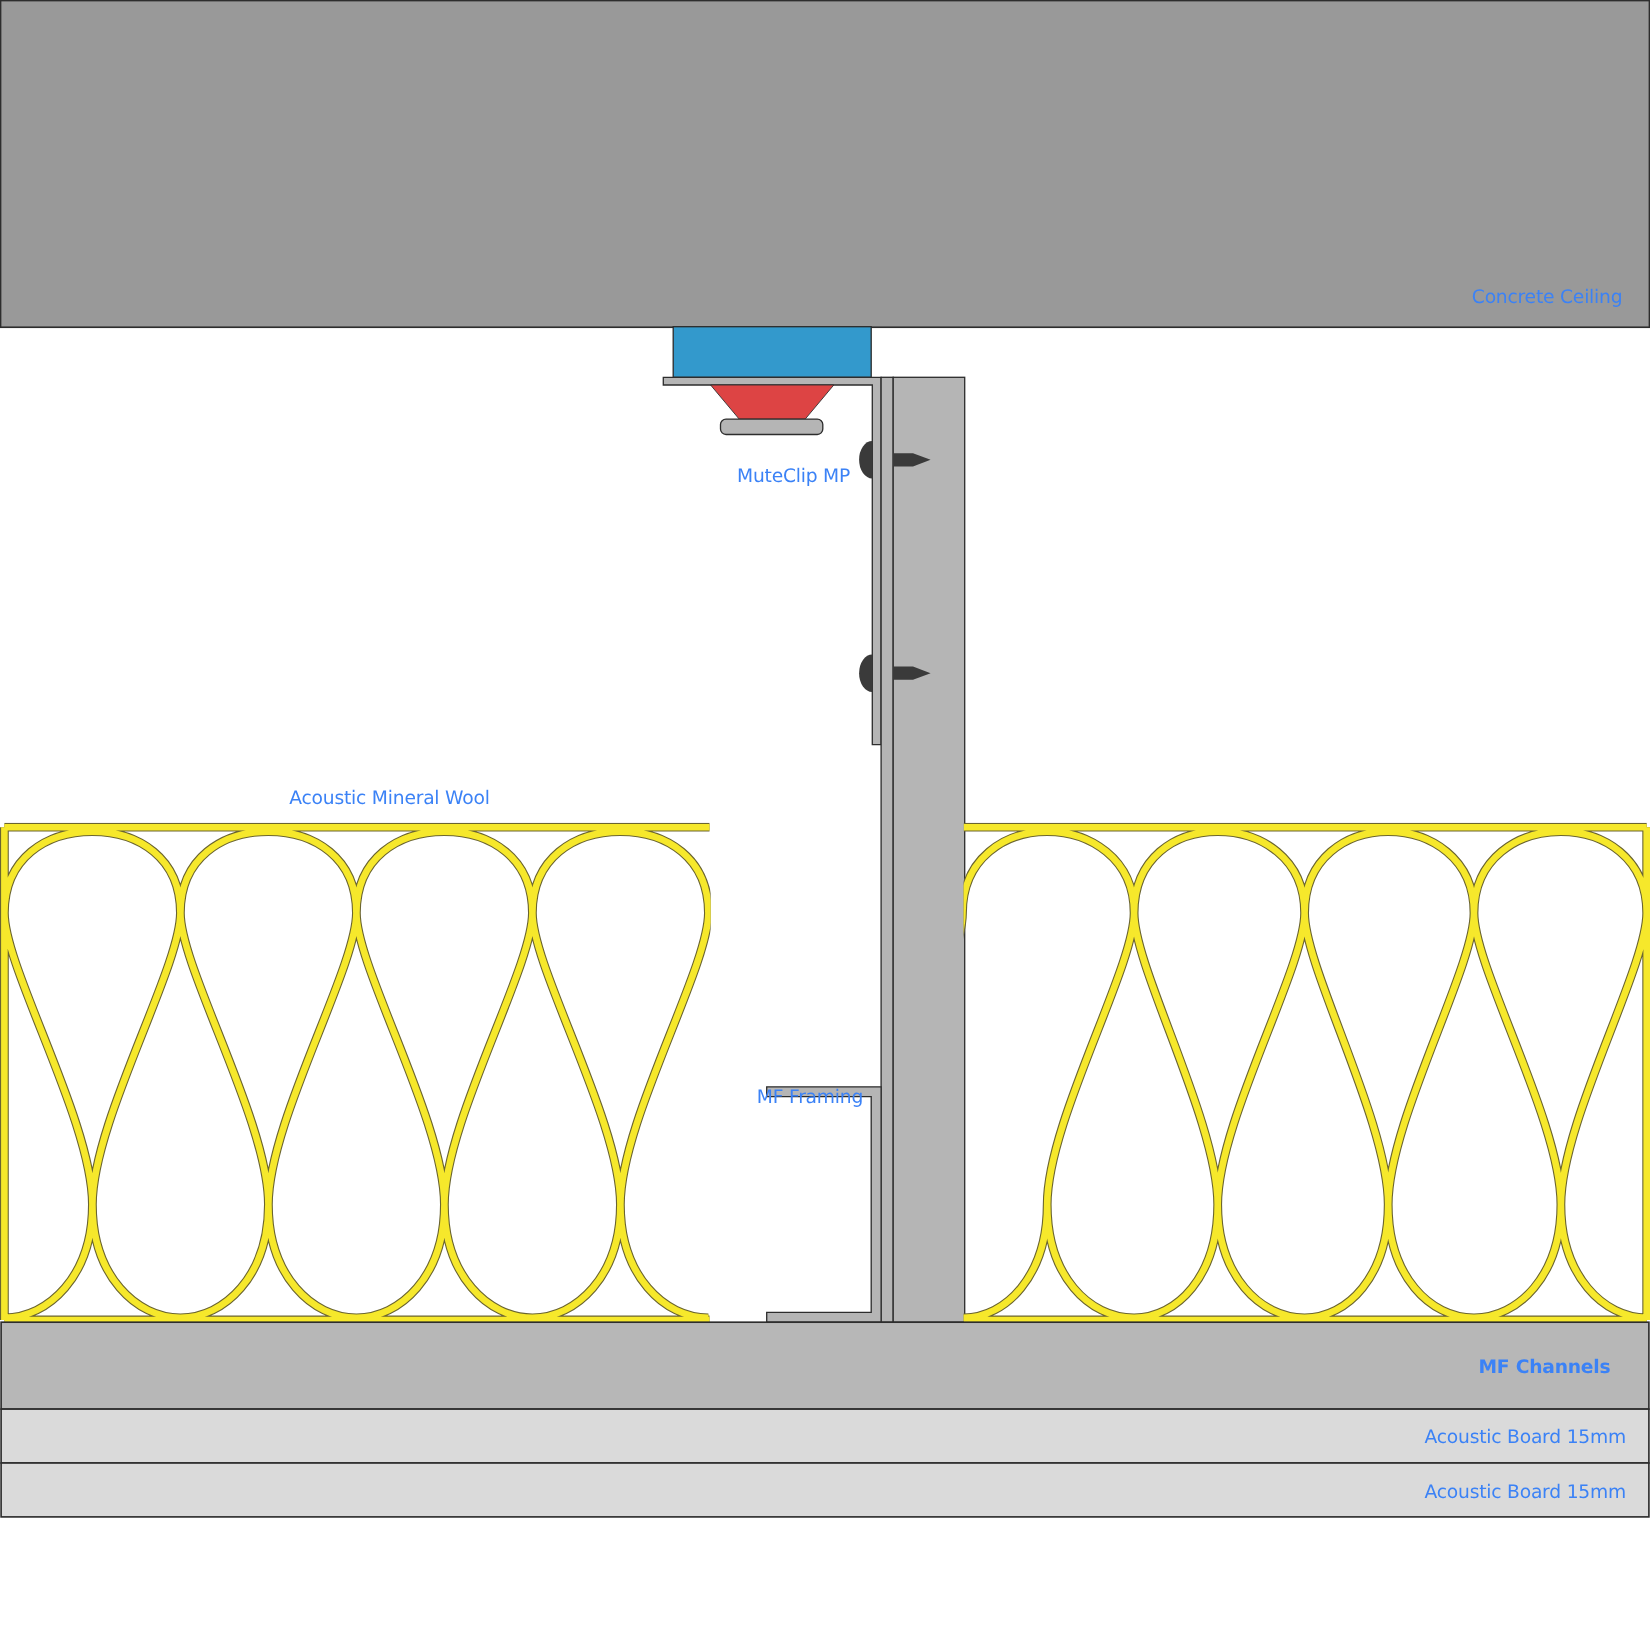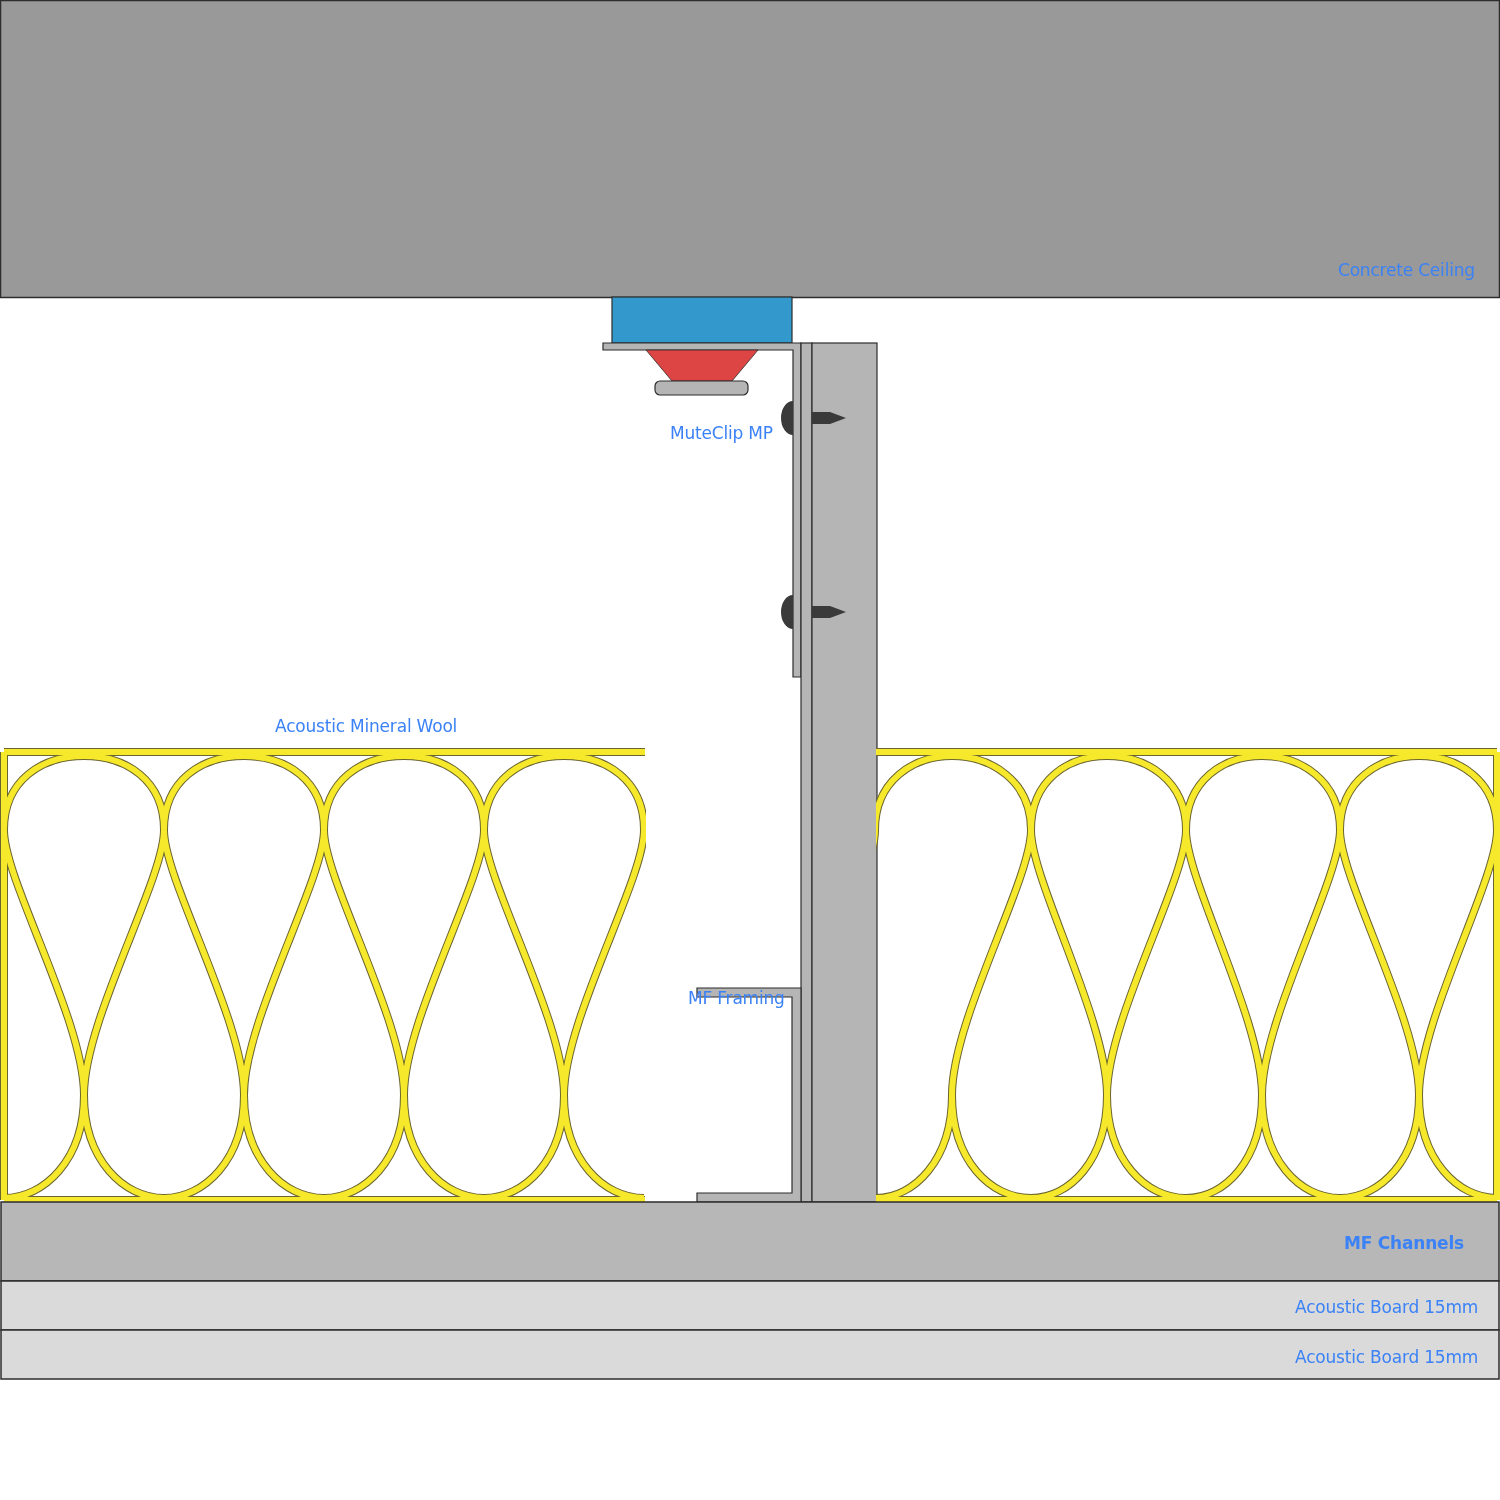--- a/index.html
+++ b/index.html
@@ -79,17 +79,17 @@
   </g>
 
   <rect x="1" y="1202" width="1498" height="79" fill="#b7b7b7" stroke="#2d2d2d" stroke-width="1.5"></rect>
 
   <rect x="1" y="1281" width="1498" height="49" fill="#dadada" stroke="#2d2d2d" stroke-width="1.5"></rect>
   <rect x="1" y="1330" width="1498" height="49" fill="#dadada" stroke="#2d2d2d" stroke-width="1.5"></rect>
 </svg>
 
 <div class="label" style="left:1338px; top:260px;">Concrete Ceiling</div>
 <div class="label" style="left:622px; top:423px;margin-left:48px;">MuteClip MP</div>
-<div class="label" style="left:263px; top:716px;margin-left:12px;">Acoustic Mineral Wool</div>
+<div class="label" style="left:263px; top:716px;">Acoustic Mineral Wool</div>
 <div class="label" style="left:688px; top:952px;margin-top:36px;">MF Framing</div>
 <div class="label" style="left:1344px; top:1233px;font-weight:bold;">MF Channels</div>
 <div class="label" style="left:1295px; top:1297px;">Acoustic Board 15mm</div>
 <div class="label" style="left:1295px; top:1347px;">Acoustic Board 15mm</div>
 
 </body></html>

